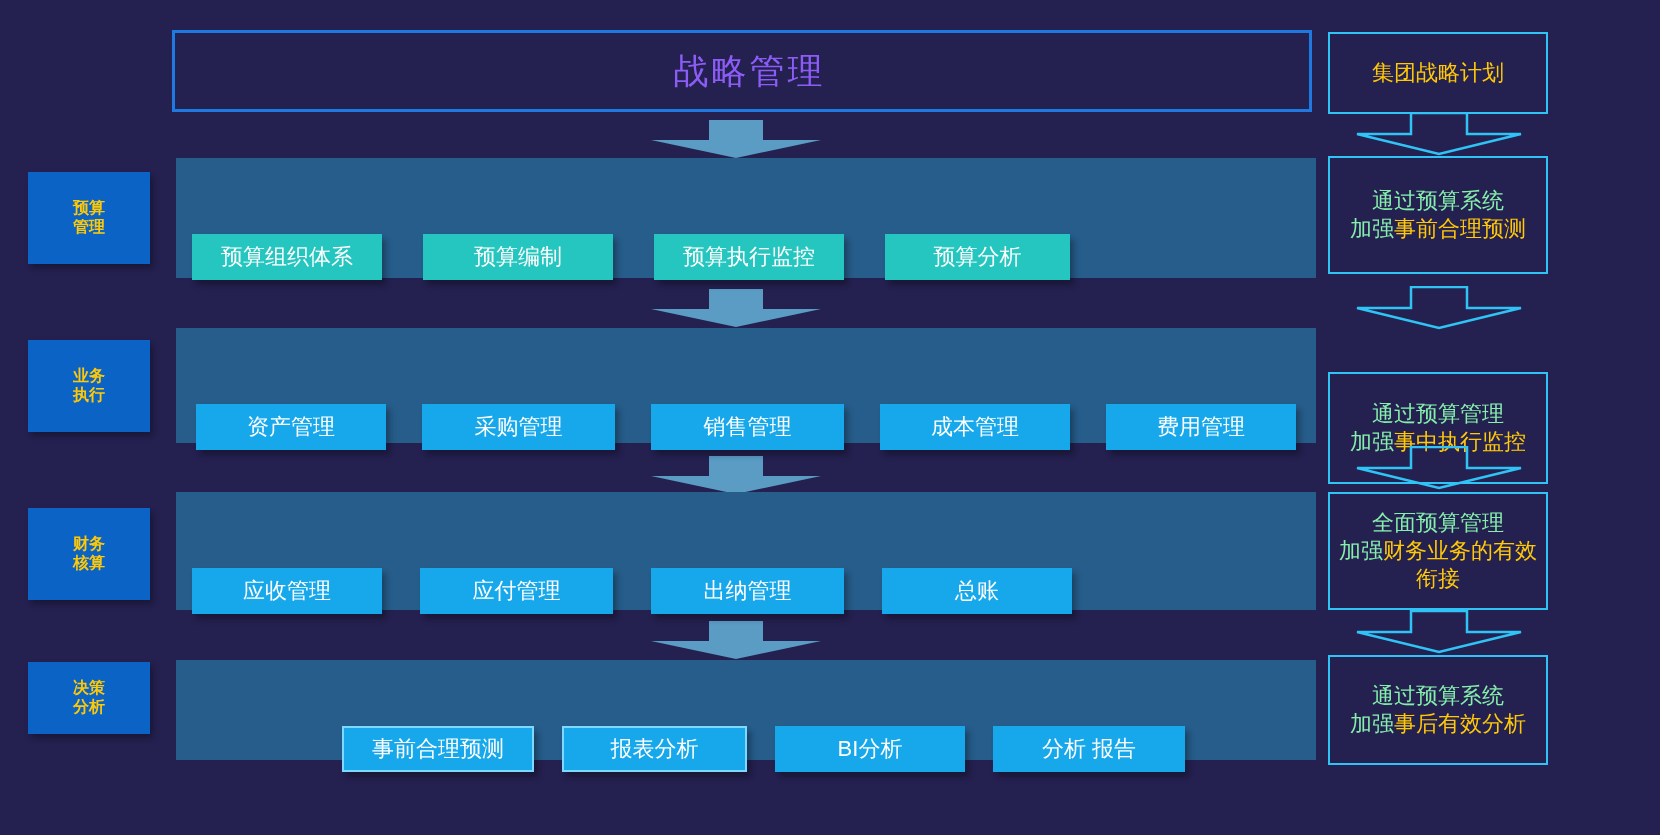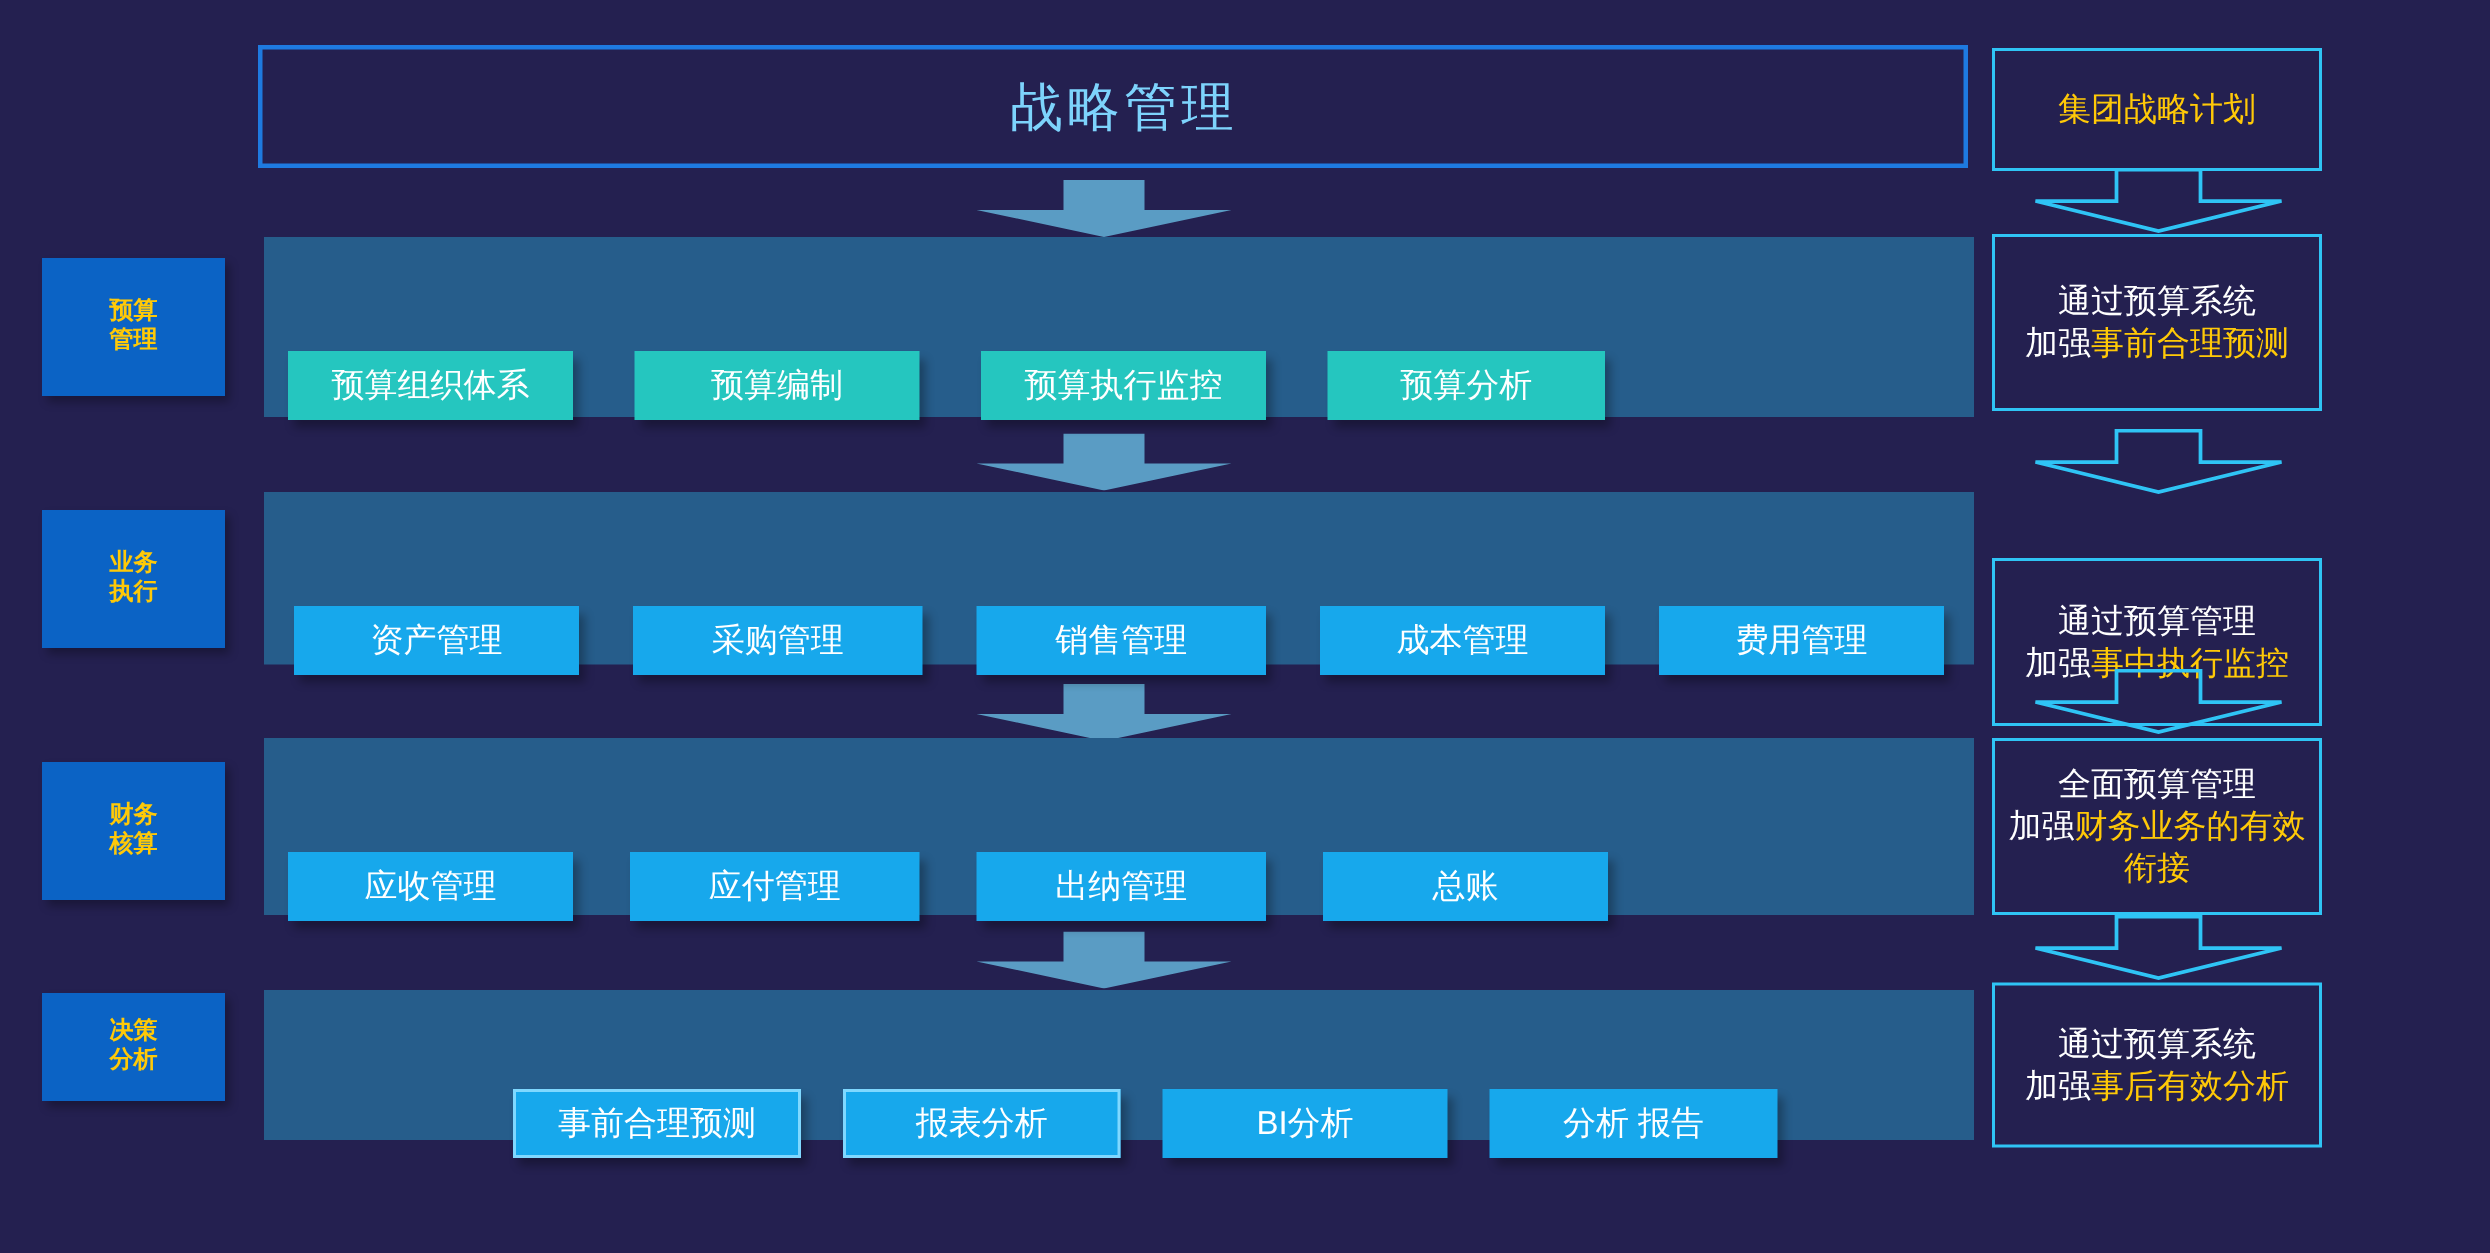--- a/index.html
+++ b/index.html
@@ -31,21 +31,21 @@
     border: 3px solid #1e7ae0;
     box-sizing: border-box;
     display: flex;
     align-items: center;
     justify-content: center;
     background: transparent;
   }
   .strategy-banner .title {
     font-size: 35px;
     letter-spacing: 3px;
-    color: #7dd3fc;
+    color: #8b5cf6;
     margin-left: 15px;
   }
 
   
   .band {
     position: absolute;
     left: 176px;
     width: 1140px;
     background: #265d8b;
     box-sizing: border-box;
@@ -157,21 +157,21 @@
     line-height: 1.26;
     font-size: 22px;
   }
   .rbox.b0 { top: 32px;  height: 82px; }
   .rbox.b1 { top: 156px; height: 118px; }
   .rbox.b2 { top: 332px; height: 112px; margin-top: 40px; }
   .rbox.b3 { top: 492px; height: 118px; }
   .rbox.b4 { top: 655px; height: 110px; }
   .rbox .txt { padding: 0 6px; }
   .rbox .hl { color: #ffc907; }
-  .rbox .wht { color: #ffffff; }
+  .rbox .wht { color: #86efac; }
   .rbox.b0 .txt { color: #ffc907; }
 
   
   .arrow-r {
     position: absolute;
     left: 1355px;
     width: 168px;
     height: 44px;
   }
   .arrow-r.ra1 { top: 112px; }

